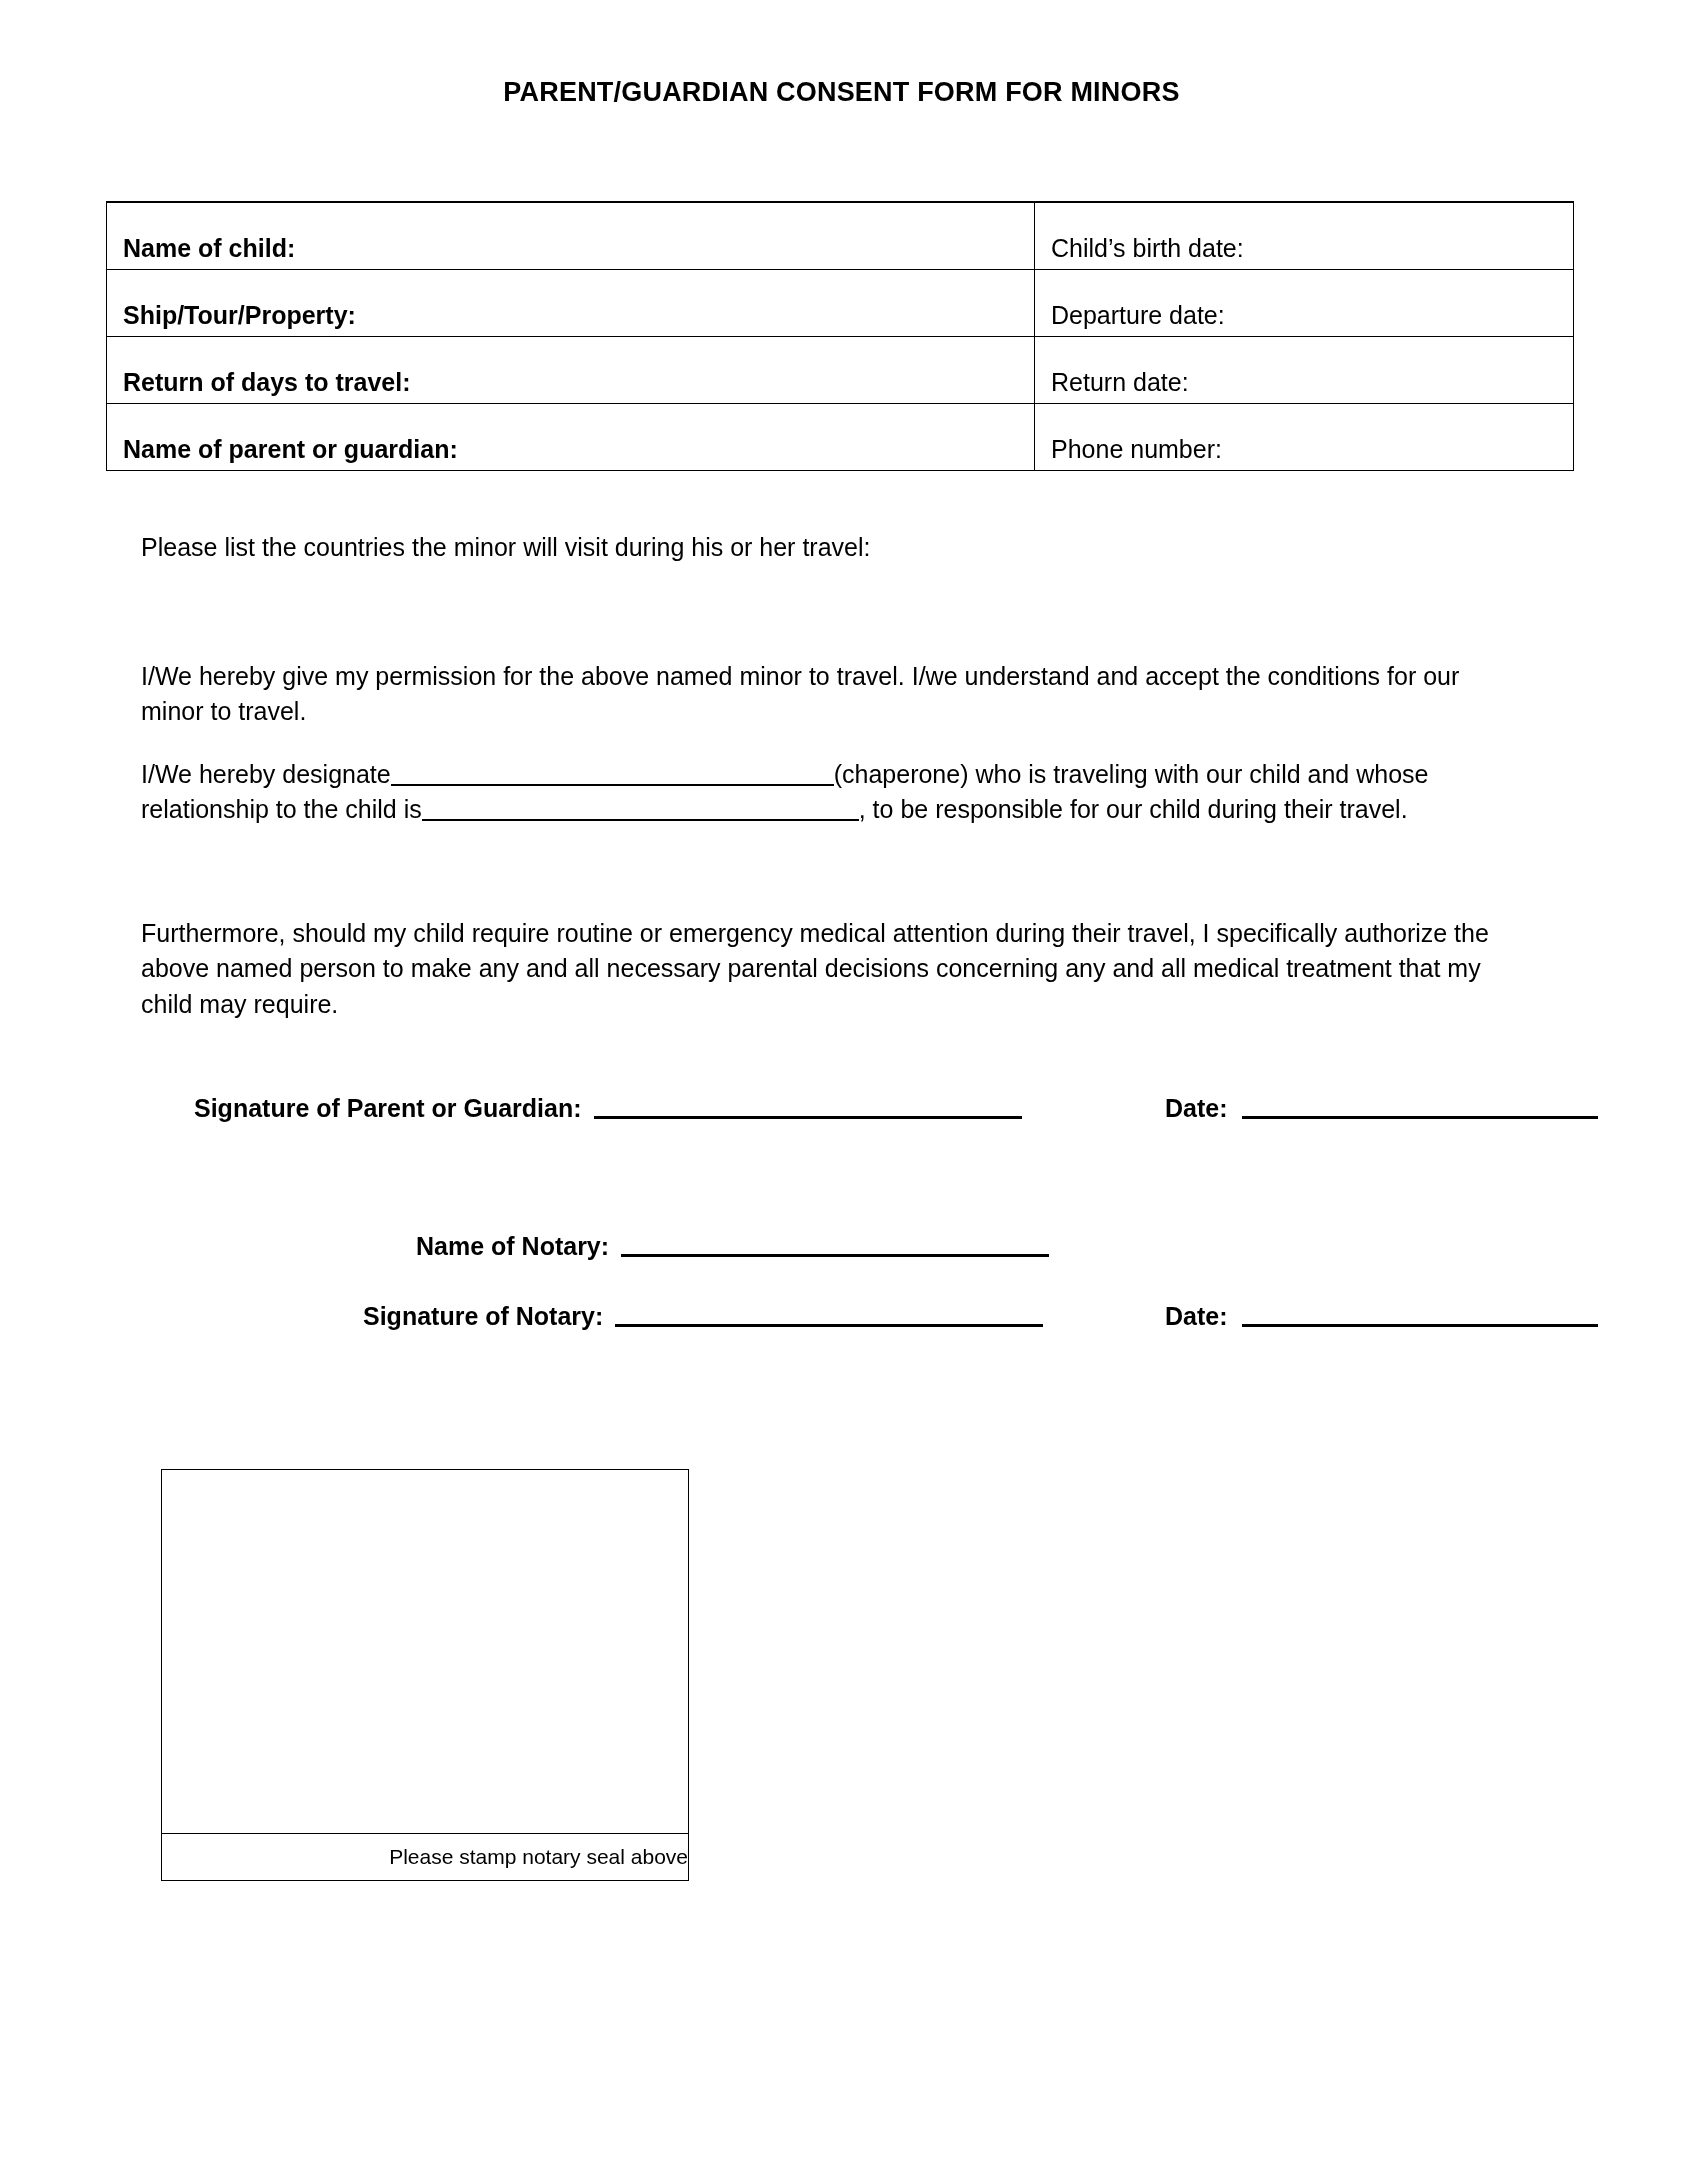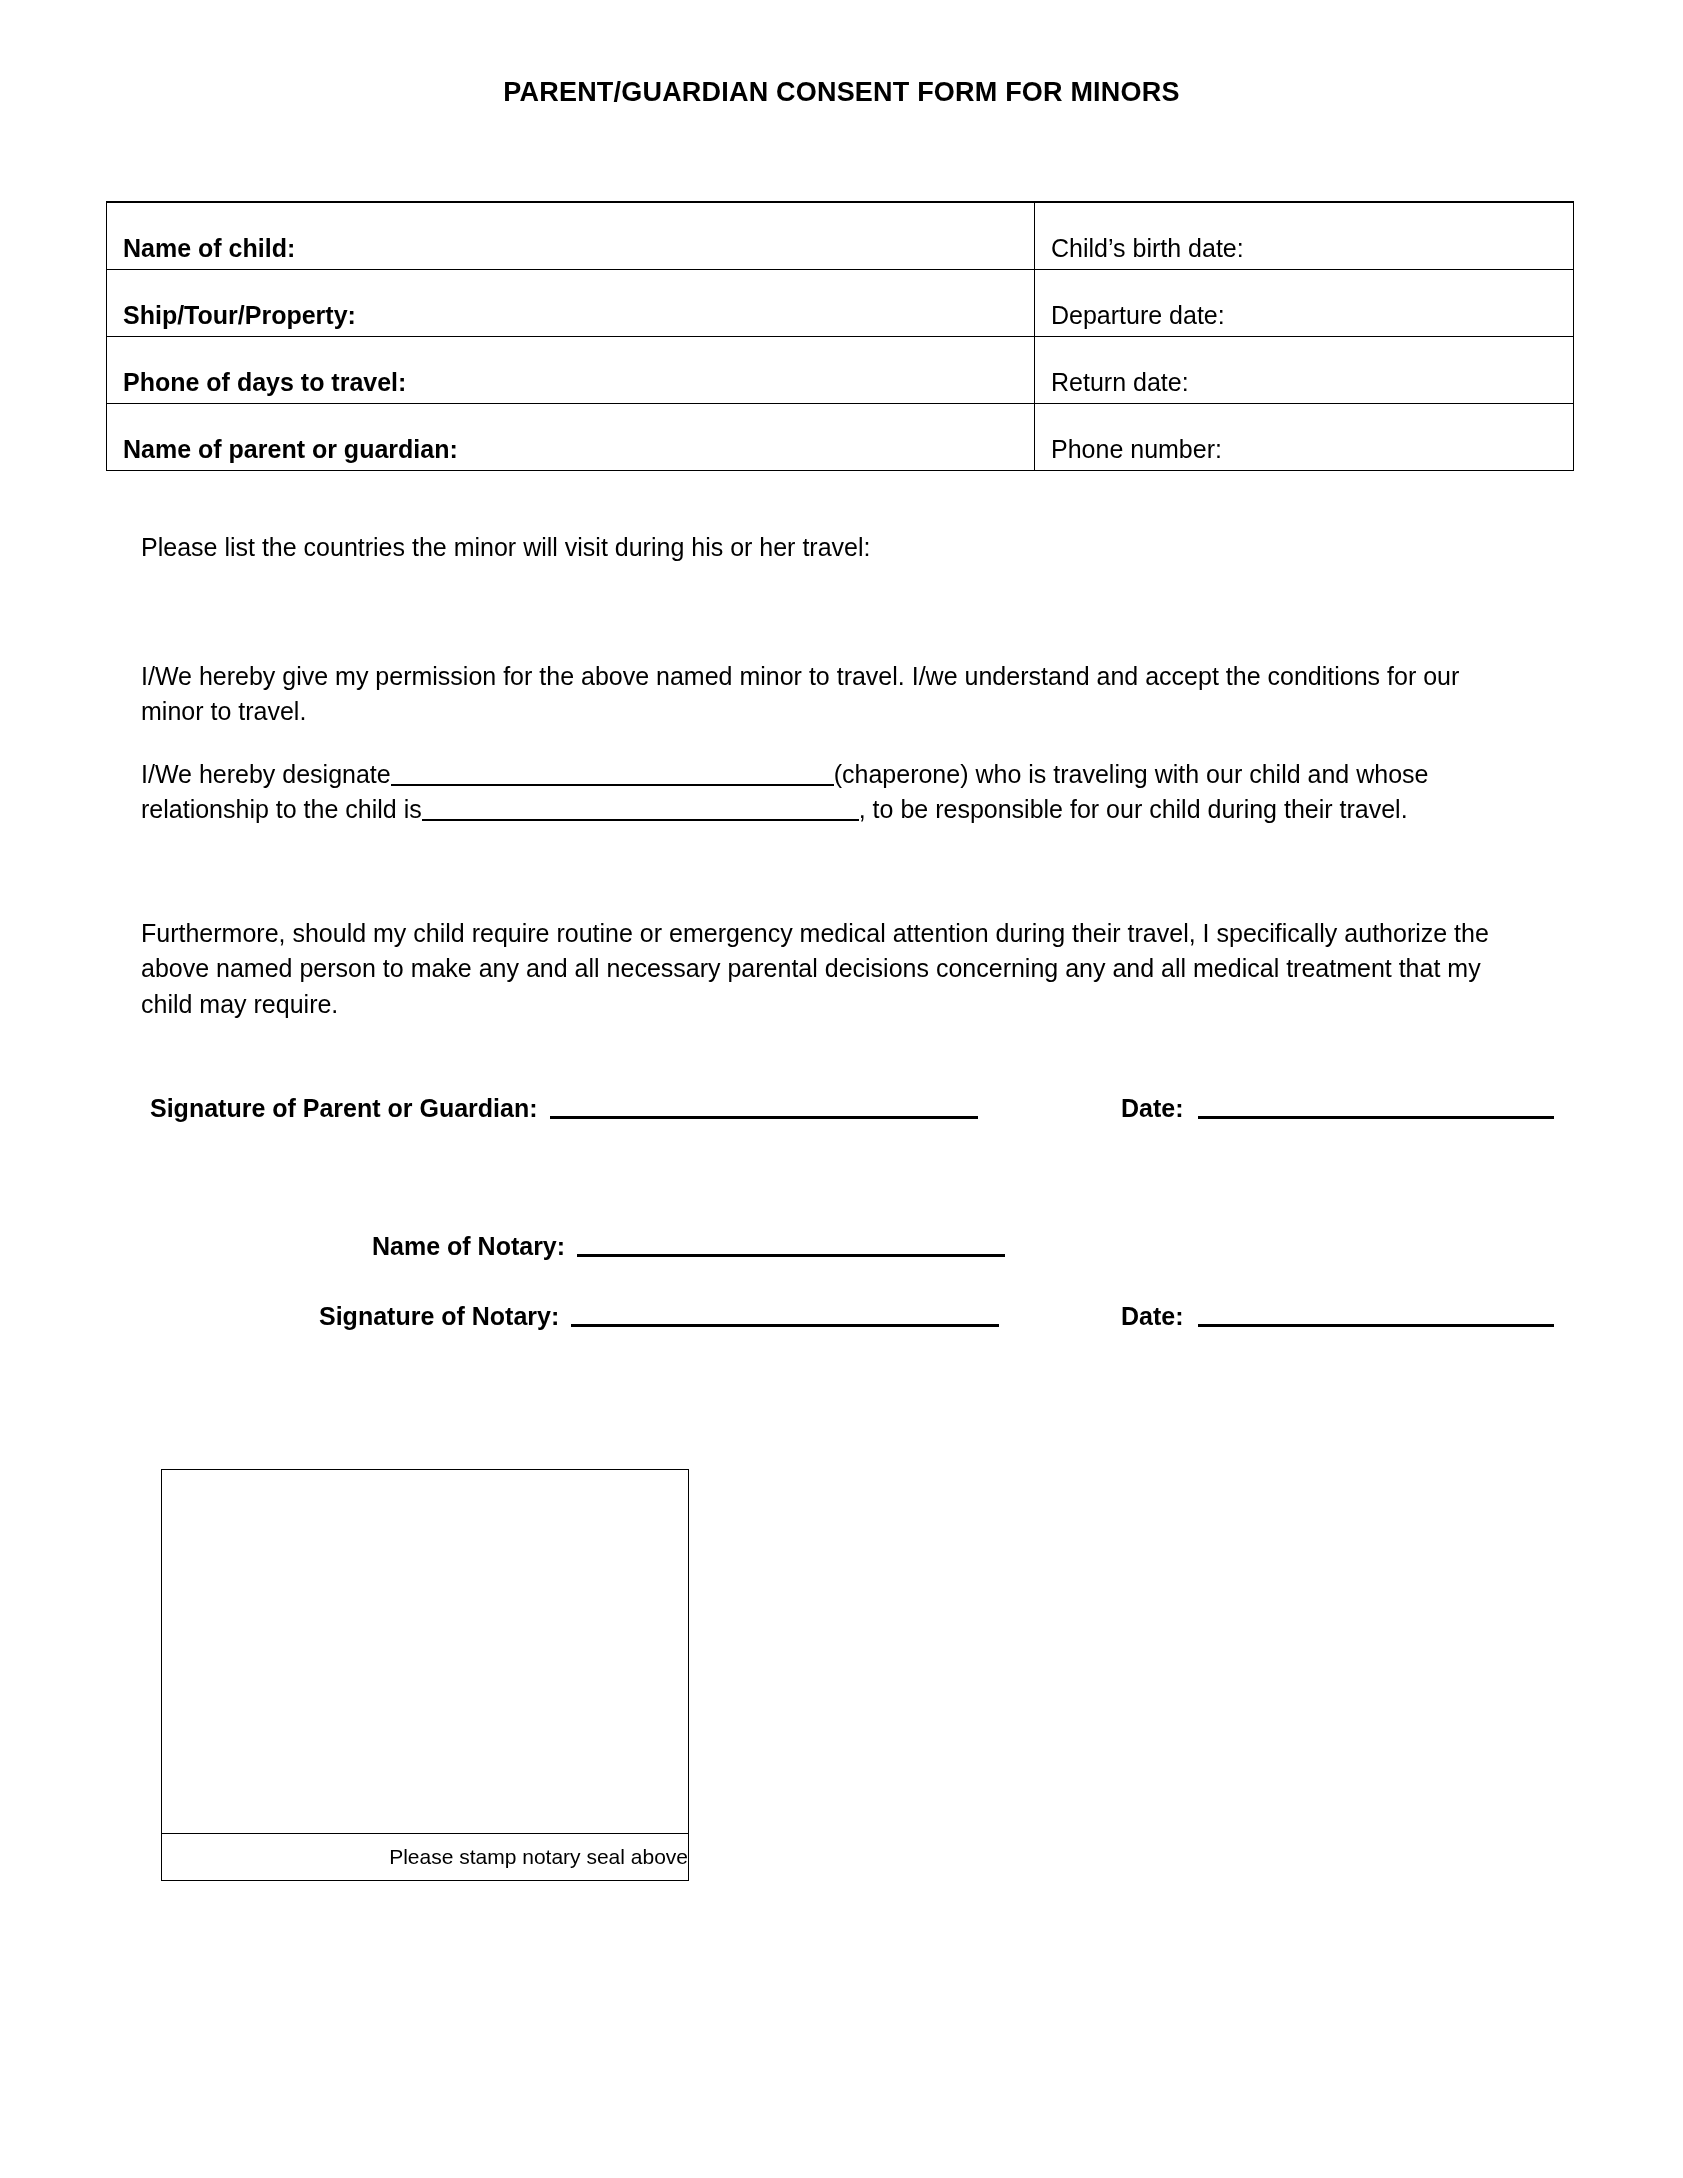--- a/index.html
+++ b/index.html
@@ -79,20 +79,21 @@
   }
   .blank-chaperone { width: 443px; }
   .blank-relationship { width: 437px; }
 
   
   .sig-row {
     position: absolute;
     font-size: 25px;
     font-weight: bold;
     white-space: nowrap;
+    margin-left: 44px;
   }
   .sig-label { display: inline-block; }
   .sig-line {
     display: inline-block;
     border-bottom: 3.4px solid #000;
     height: 20px;
     vertical-align: baseline;
     margin-bottom: -2px;
   }
   .sig-parent { left: 150px; top: 1094px; }
@@ -141,21 +142,21 @@
     <tbody>
       <tr>
         <td class="left-col">Name of child:</td>
         <td class="right-col">Child’s birth date:</td>
       </tr>
       <tr>
         <td class="left-col">Ship/Tour/Property:</td>
         <td class="right-col">Departure date:</td>
       </tr>
       <tr>
-        <td class="left-col">Phone of days to travel:</td>
+        <td class="left-col">Return of days to travel:</td>
         <td class="right-col">Return date:</td>
       </tr>
       <tr>
         <td class="left-col">Name of parent or guardian:</td>
         <td class="right-col">Phone number:</td>
       </tr>
     </tbody>
   </table>
 
   <div class="para p-countries">Please list the countries the minor will visit during his or her travel:</div>

